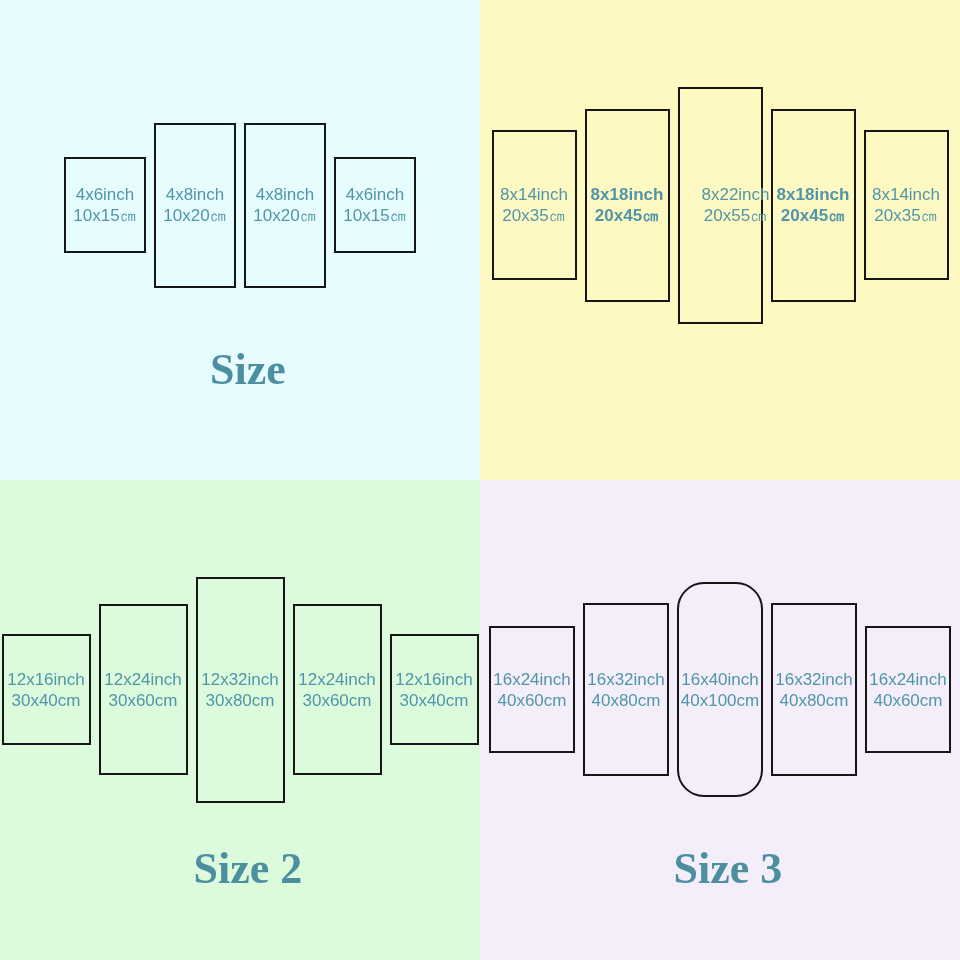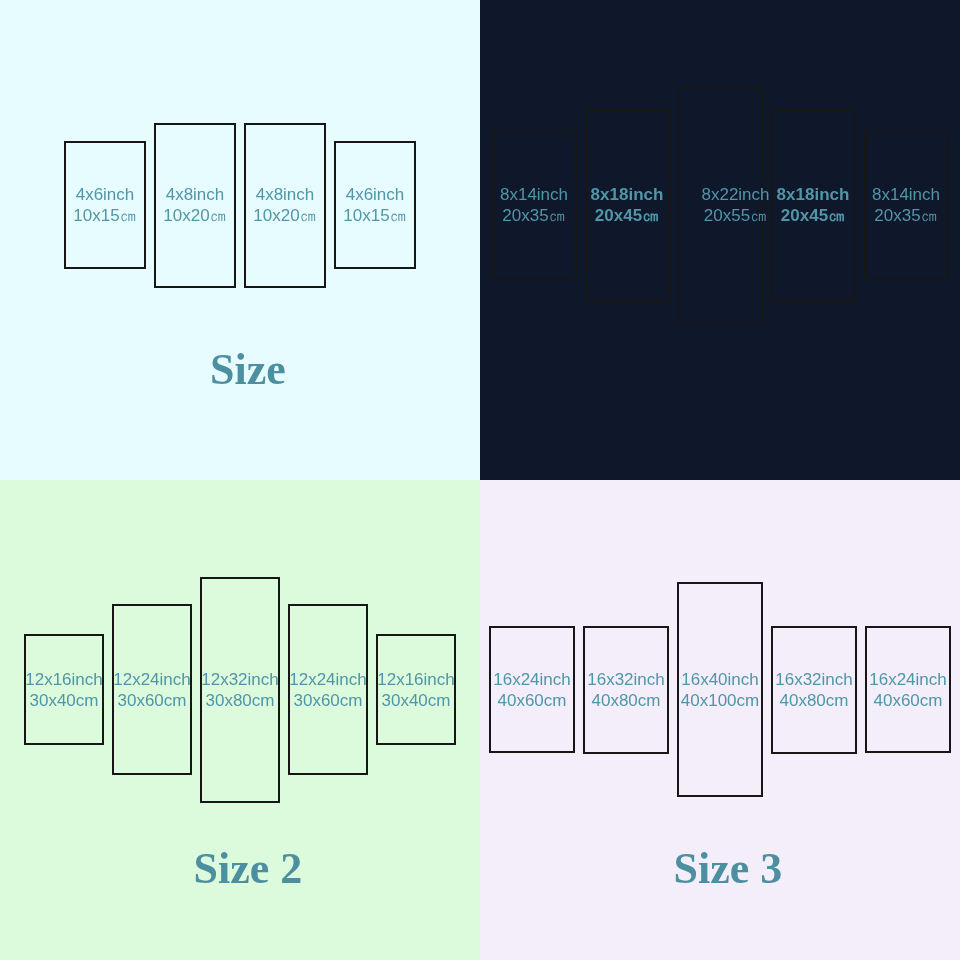--- a/index.html
+++ b/index.html
@@ -13,21 +13,21 @@
     display: grid;
     grid-template-columns: 480px 480px;
     grid-template-rows: 480px 480px;
     font-family: "Liberation Sans", sans-serif;
   }
   .quadrant {
     position: relative;
     overflow: hidden;
   }
   .q1 { background: #e6fcff; }
-  .q2 { background: #0f172a; }
+  .q2 { background: #fef9c3; }
   .q3 { background: #dcfbdc; }
   .q4 { background: #f4eefa; }
 
   .panel-row {
     position: absolute;
     top: 0;
     left: 0;
     width: 100%;
     height: 410px;
     display: flex;
@@ -50,38 +50,38 @@
   .panel .line {
     font-size: 17px;
     line-height: 21px;
     color: #5096a8;
     white-space: nowrap;
     text-align: center;
   }
 
   
   .q1 .panel { width: 82px; }
-  .q1 .p1, .q1 .p5 { height: 128px; }
+  .q1 .p1, .q1 .p5 { height: 96px; }
   .q1 .p2, .q1 .p4 { height: 165px; }
   .q1 .p3           { height: 207px; }
 
   .q2 .panel { width: 85px; }
   .q2 .p1, .q2 .p5 { height: 150px; }
   .q2 .p2, .q2 .p4 { height: 193px; font-weight: bold; }
   .q2 .p3           { height: 237px; padding-left: 31px; }
 
-  .q3 .panel { width: 80px; }
+  .q3 .panel { width: 89px; }
   .q3 .p1, .q3 .p5 { height: 111px; }
   .q3 .p2, .q3 .p4 { height: 171px; }
   .q3 .p3           { height: 226px; }
 
   .q4 .panel { width: 86px; }
   .q4 .p1, .q4 .p5 { height: 127px; }
-  .q4 .p2, .q4 .p4 { height: 128px; }
-  .q4 .p3           { height: 215px; }
+  .q4 .p2, .q4 .p4 { height: 173px; }
+  .q4 .p3           { height: 215px; border-radius: 27px; }
 
   .title {
     position: absolute;
     left: 0;
     width: 100%;
     top: 336px;
     margin: 8px;
     text-align: center;
     font-family: "Liberation Serif", serif;
     font-weight: 700;

